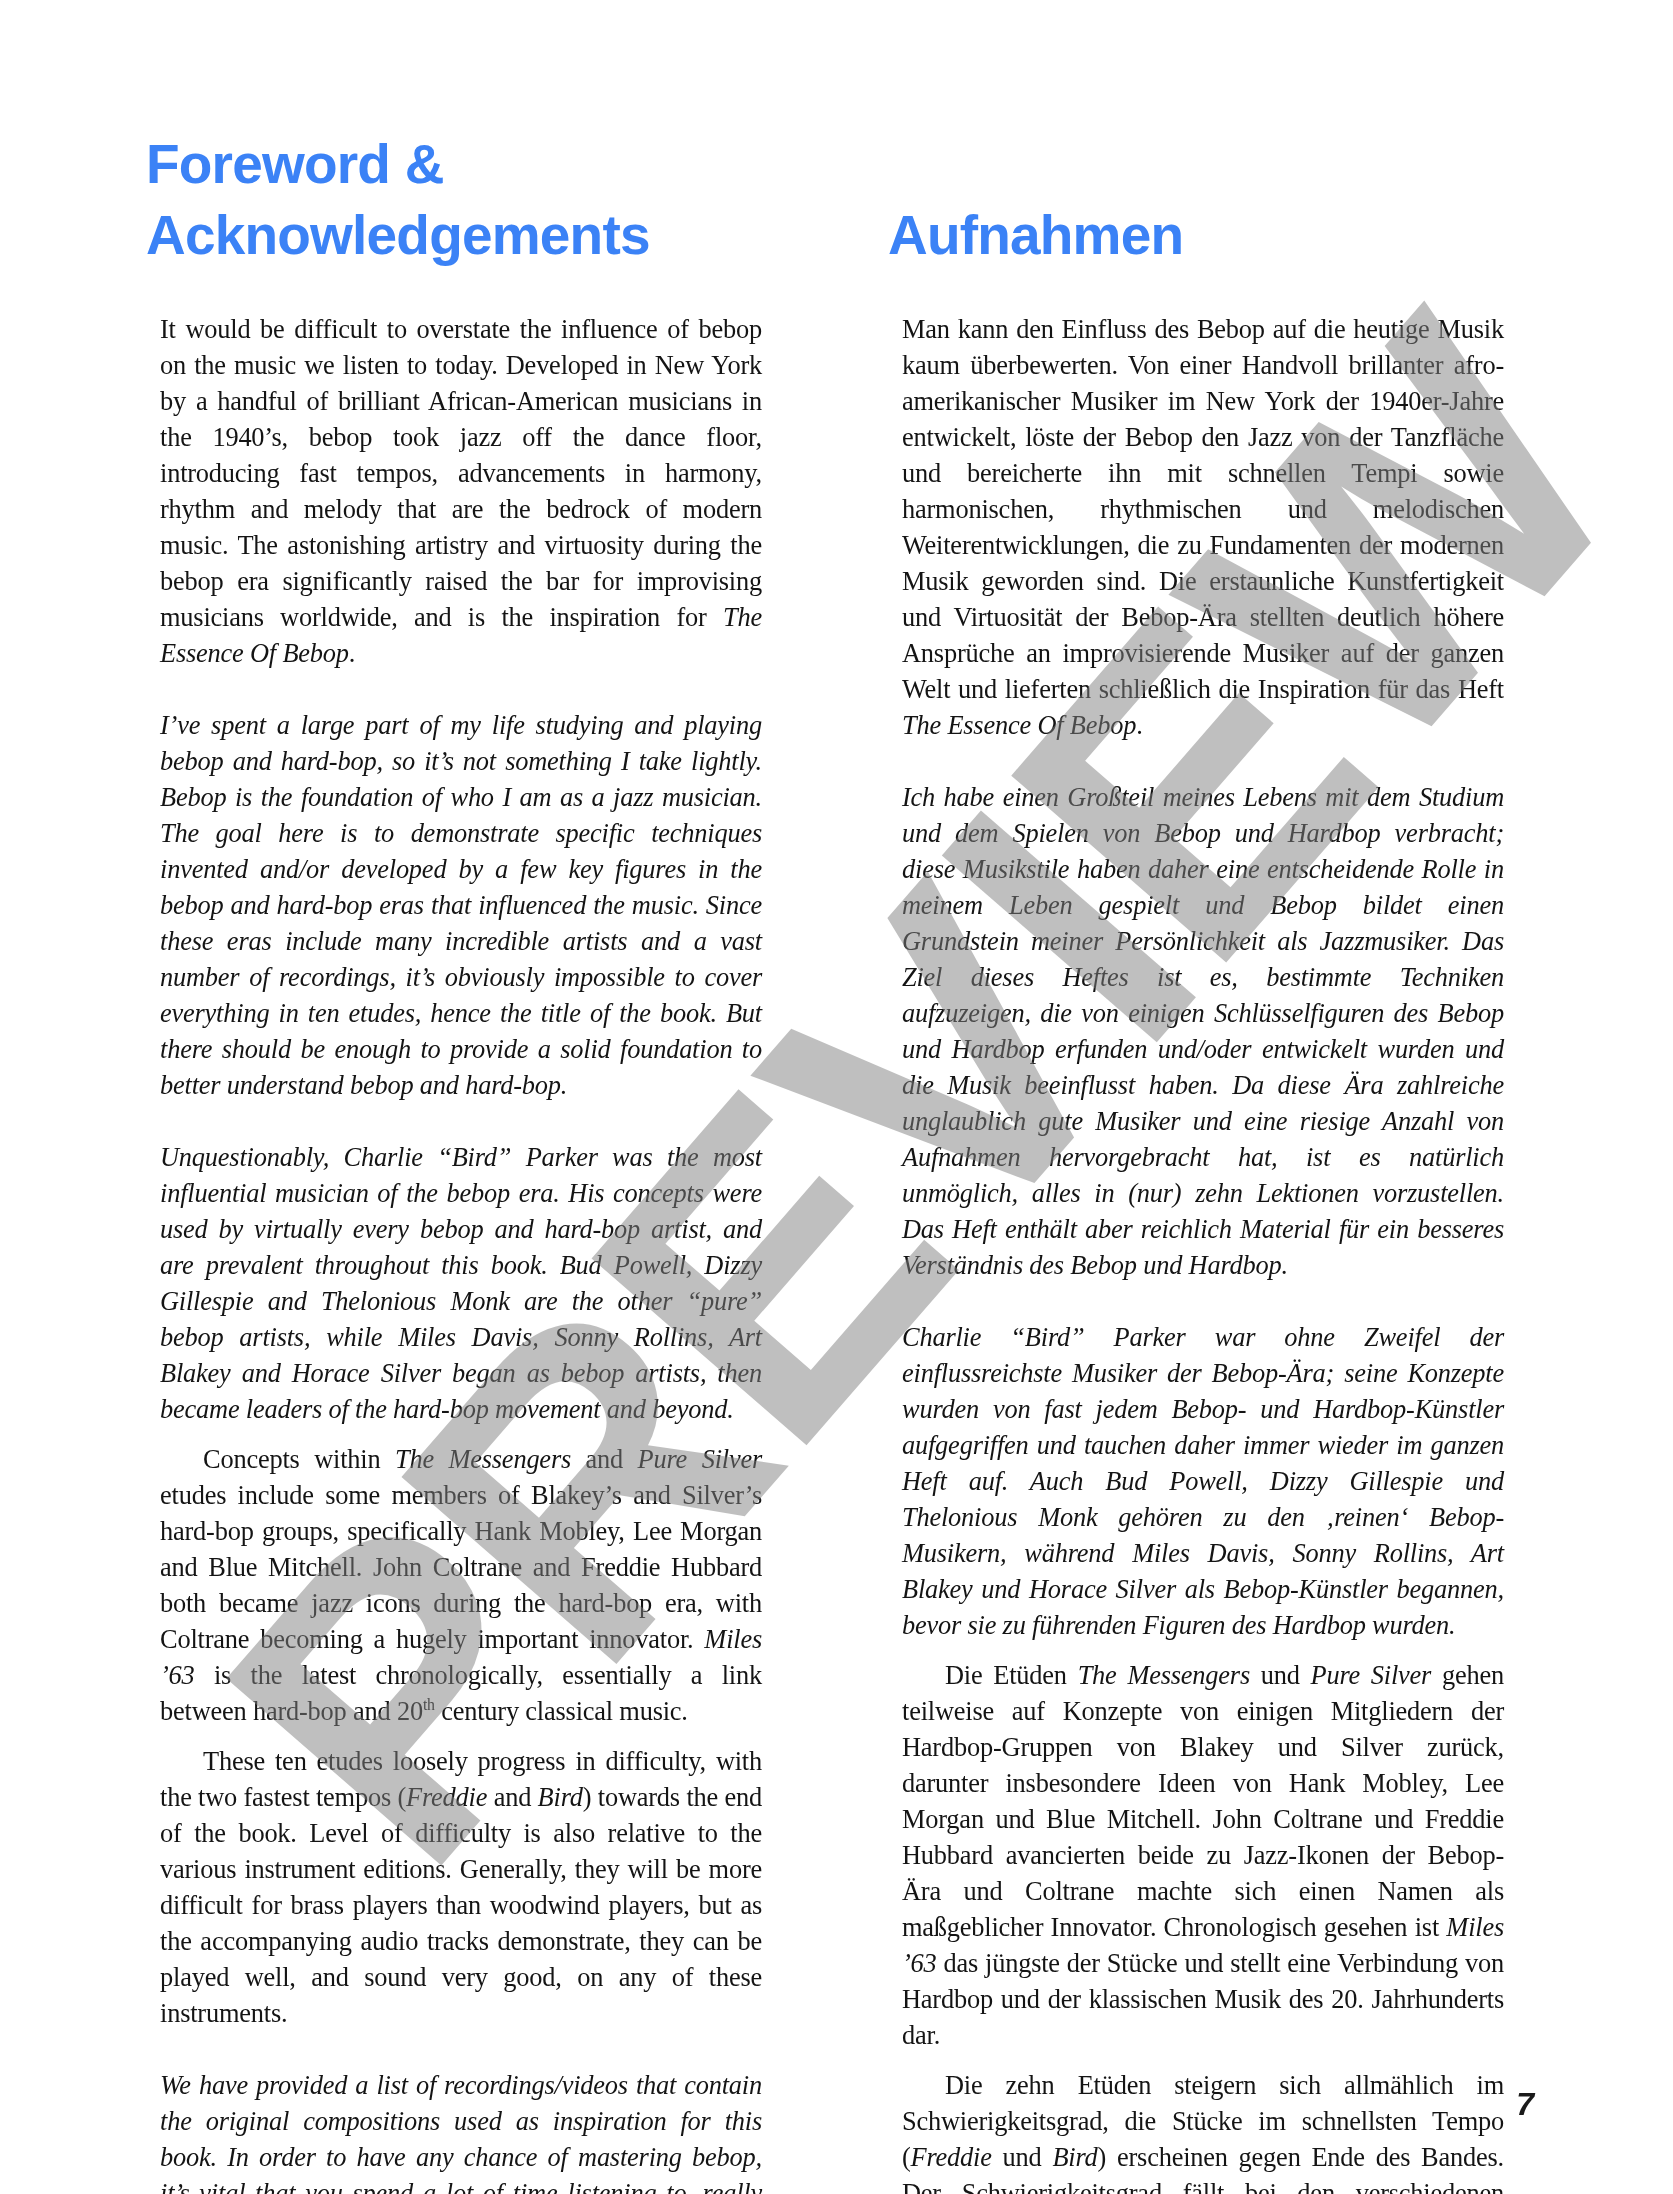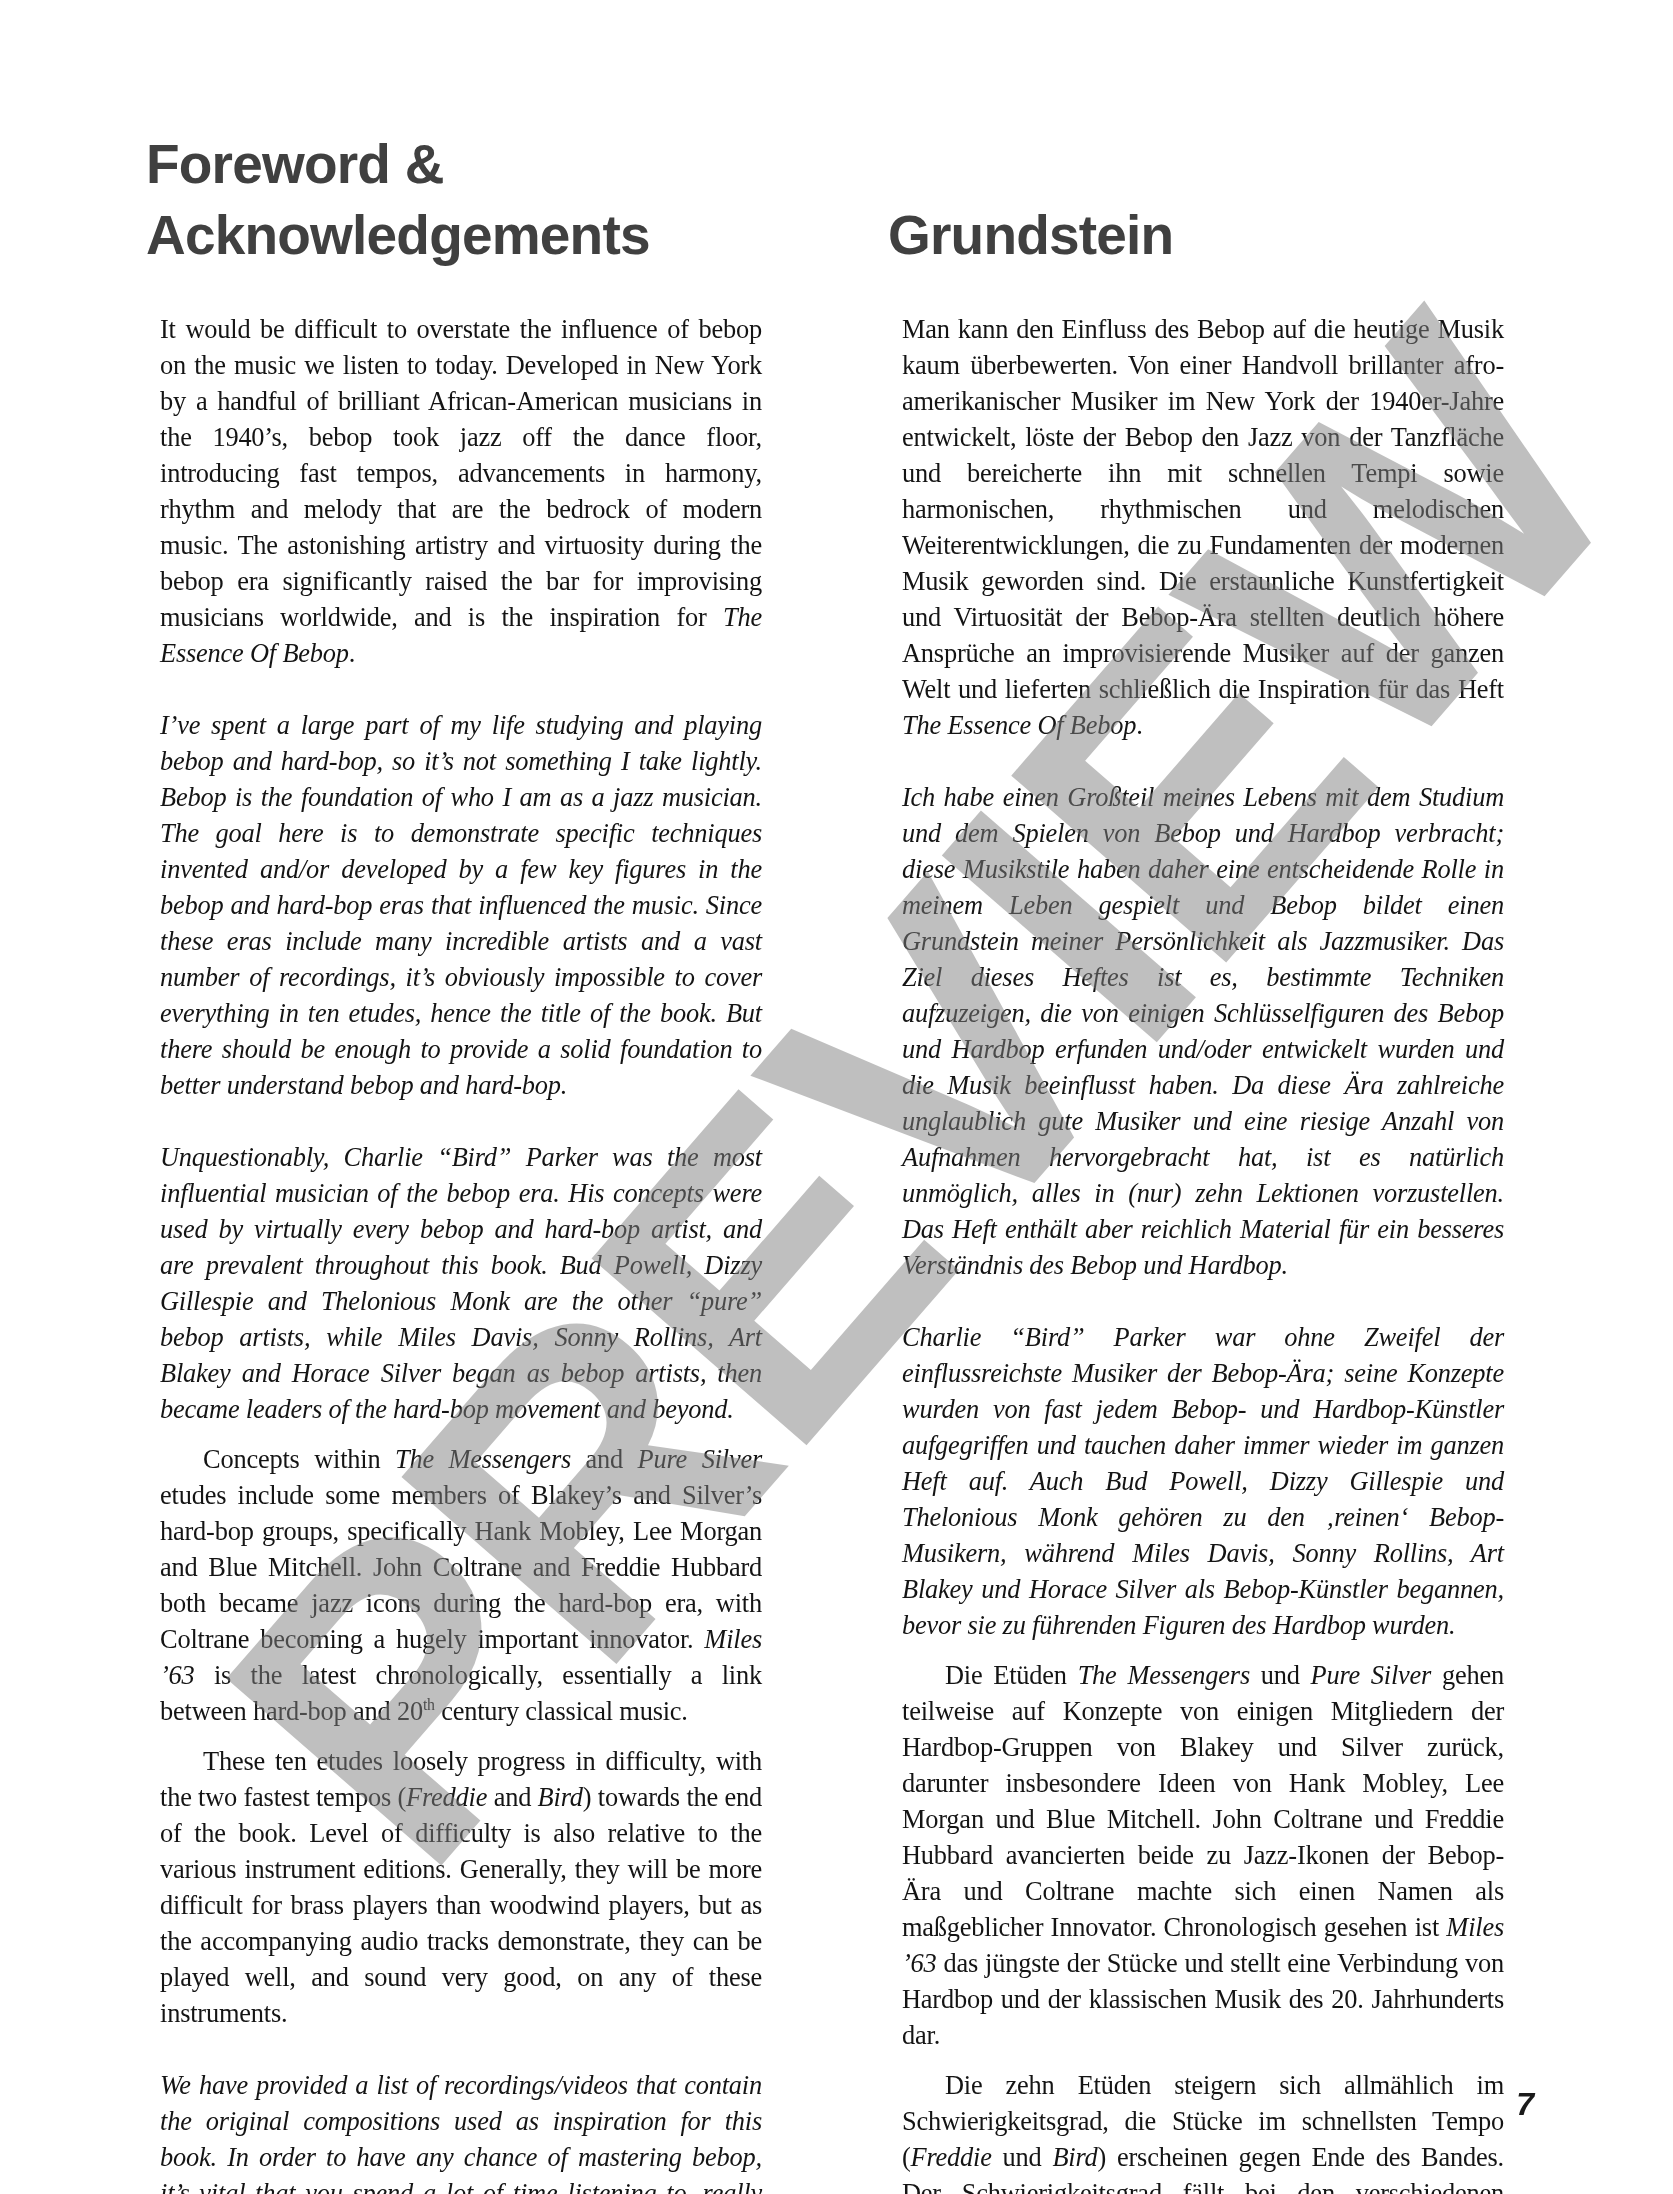--- a/index.html
+++ b/index.html
@@ -22,21 +22,21 @@
   .col-en { left: 146px; }
   .col-de { left: 888px; }
 
   h1.heading {
     font-family: "Liberation Sans", sans-serif;
     font-weight: 700;
     font-size: 55px;
     line-height: 71px;
     letter-spacing: -0.8px;
     margin: 0 0 40px 0;
-    color: #404040;
+    color: #3b82f6;
   }
 
   p.body-par {
     font-size: 26.4px;
     line-height: 36px;
     letter-spacing: -0.2px;
     text-align: justify;
     margin: 14px;
     hyphens: auto;
     -webkit-hyphens: auto;
@@ -89,21 +89,21 @@
     <p class="body-par gap">I’ve spent a large part of my life studying and playing bebop and hard-bop, so it’s not something I take lightly. Bebop is the foundation of who I am as a jazz musician. The goal here is to demonstrate specific techniques invented and/or developed by a few key figures in the bebop and hard-bop eras that influenced the music. Since these eras include many incredible artists and a vast number of recordings, it’s obviously impossible to cover everything in ten etudes, hence the title of the book. But there should be enough to provide a solid foundation to better understand bebop and hard-bop.</p>
     <p class="body-par gap">Unquestionably, Charlie “Bird” Parker was the most influential musician of the bebop era. His concepts were used by virtually every bebop and hard-bop artist, and are prevalent throughout this book. Bud Powell, Dizzy Gillespie and Thelonious Monk are the other “pure” bebop artists, while Miles Davis, Sonny Rollins, Art Blakey and Horace Silver began as bebop artists, then became leaders of the hard-bop movement and beyond.</p>
     <p class="body-par indent">Concepts within <i>The Messengers</i> and <i>Pure Silver</i> etudes include some members of Blakey’s and Silver’s hard-bop groups, specifically Hank Mobley, Lee Morgan and Blue Mitchell. John Coltrane and Freddie Hubbard both became jazz icons during the hard-bop era, with Coltrane becoming a hugely important innovator. <i>Miles ’63</i> is the latest chronologically, essentially a link between hard-bop and 20<sup>th</sup> century classical music.</p>
     <p class="body-par indent">These ten etudes loosely progress in difficulty, with the two fastest tempos (<i>Freddie</i> and <i>Bird</i>) towards the end of the book. Level of difficulty is also relative to the various instrument editions. Generally, they will be more difficult for brass players than woodwind players, but as the accompanying audio tracks demonstrate, they can be played well, and sound very good, on any of these instruments.</p>
     <p class="body-par gap">We have provided a list of recordings/videos that contain the original compositions used as inspiration for this book. In order to have any chance of mastering bebop, it’s vital that you spend a lot of time listening to, really living with, recordings of the masters. I believe these etudes are valuable, but they’re really just an introduction to their music. I</p>
   </section>
 
   <section class="col col-de" lang="de">
     <h1 class="heading">
       <br>
-      <span>Grundstein</span>
+      <span>Aufnahmen</span>
     </h1>
     <p class="body-par">Man kann den Einfluss des Bebop auf die heutige Musik kaum überbewerten. Von einer Handvoll brillanter afro-amerikanischer Musiker im New York der 1940er-Jahre entwickelt, löste der Bebop den Jazz von der Tanzfläche und bereicherte ihn mit schnellen Tempi sowie harmonischen, rhythmischen und melodischen Weiterentwicklungen, die zu Fundamenten der modernen Musik geworden sind. Die erstaunliche Kunstfertigkeit und Virtuosität der Bebop-Ära stellten deutlich höhere Ansprüche an improvisierende Musiker auf der ganzen Welt und lieferten schließlich die Inspiration für das Heft <i>The Essence Of Bebop</i>.</p>
     <p class="body-par gap">Ich habe einen Großteil meines Lebens mit dem Studium und dem Spielen von Bebop und Hardbop verbracht; diese Musikstile haben daher eine entscheidende Rolle in meinem Leben gespielt und Bebop bildet einen Grundstein meiner Persönlichkeit als Jazzmusiker. Das Ziel dieses Heftes ist es, bestimmte Techniken aufzuzeigen, die von einigen Schlüsselfiguren des Bebop und Hardbop erfunden und/oder entwickelt wurden und die Musik beeinflusst haben. Da diese Ära zahlreiche unglaublich gute Musiker und eine riesige Anzahl von Aufnahmen hervorgebracht hat, ist es natürlich unmöglich, alles in (nur) zehn Lektionen vorzustellen. Das Heft enthält aber reichlich Material für ein besseres Verständnis des Bebop und Hardbop.</p>
     <p class="body-par gap">Charlie “Bird” Parker war ohne Zweifel der einflussreichste Musiker der Bebop-Ära; seine Konzepte wurden von fast jedem Bebop- und Hardbop-Künstler aufgegriffen und tauchen daher immer wieder im ganzen Heft auf. Auch Bud Powell, Dizzy Gillespie und Thelonious Monk gehören zu den ‚reinen‘ Bebop-Musikern, während Miles Davis, Sonny Rollins, Art Blakey und Horace Silver als Bebop-Künstler begannen, bevor sie zu führenden Figuren des Hardbop wurden.</p>
     <p class="body-par indent">Die Etüden <i>The Messengers</i> und <i>Pure Silver</i> gehen teilweise auf Konzepte von einigen Mitgliedern der Hardbop-Gruppen von Blakey und Silver zurück, darunter insbesondere Ideen von Hank Mobley, Lee Morgan und Blue Mitchell. John Coltrane und Freddie Hubbard avancierten beide zu Jazz-Ikonen der Bebop-Ära und Coltrane machte sich einen Namen als maßgeblicher Innovator. Chronologisch gesehen ist <i>Miles ’63</i> das jüngste der Stücke und stellt eine Verbindung von Hardbop und der klassischen Musik des 20. Jahrhunderts dar.</p>
     <p class="body-par indent">Die zehn Etüden steigern sich allmählich im Schwierigkeitsgrad, die Stücke im schnellsten Tempo (<i>Freddie</i> und <i>Bird</i>) erscheinen gegen Ende des Bandes. Der Schwierigkeitsgrad fällt bei den verschiedenen Instrumentalausgaben unterschiedlich aus; generell sind die Stücke auf einem Blechblasinstrument etwas schwerer zu spielen als auf einem Holzblasinstrument. Wie auf den Audio-Tracks zu hö-</p>
   </section>
 
   <div class="watermark">PREVIEW</div>
 

